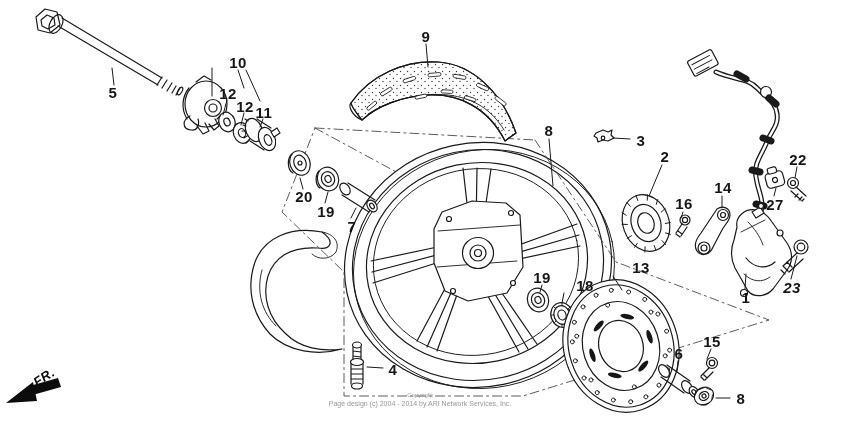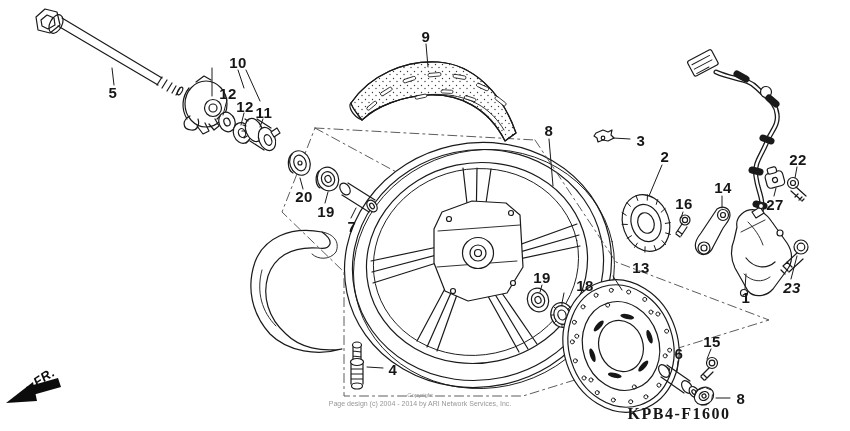--- a/index.html
+++ b/index.html
@@ -320,21 +320,20 @@
     <path d="M325,203 L328,192"></path>
     <path d="M351,218 L356,208"></path>
   </g>
 
   <g fill="#0c0c0c" stroke="none">
     <path d="M58,378 L61,387 L29,396 L26,387 Z"></path>
     <path d="M33,382 L37,401 L6,403 Z"></path>
   </g>
 </svg>
 
-<div class="diagram-code">KPB4-F1600</div>
 
 <div class="fr-label">FR.</div>
 
 <div class="copyright cr1">Copyright</div>
 <div class="copyright cr2">Page design (c) 2004 - 2014 by ARI Network Services, Inc.</div>
 
 <span class="part-label" style="left: 113px; top: 92px;">5</span>
     <span class="part-label" style="left: 238px; top: 62px;">10</span>
     <span class="part-label" style="left: 228px; top: 93px;">12</span>
     <span class="part-label" style="left: 245px; top: 106px;">12</span>

